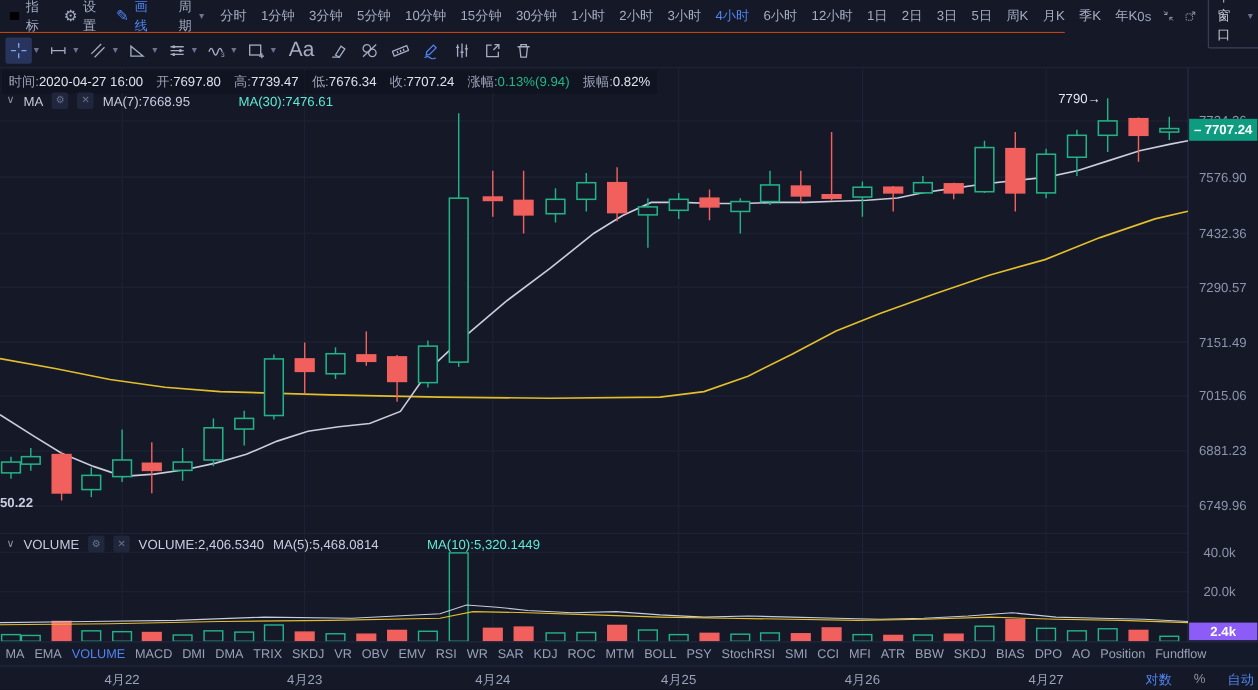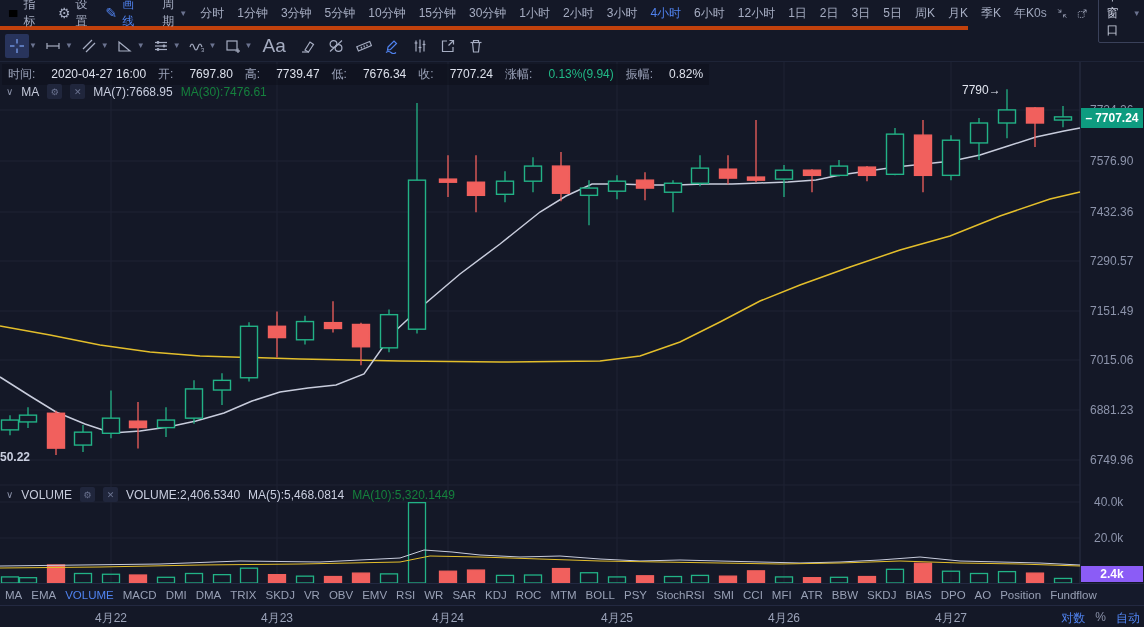--- a/index.html
+++ b/index.html
@@ -1,20 +1,20 @@
 <!DOCTYPE html>
 <html><head>
 <meta charset="utf-8">
 <style>
   html,body{margin:0;padding:0;background:#0b0e18;}
   .app{position:relative;width:1144px;height:627px;background:#141827;overflow:hidden;
        font-family:"Liberation Sans","DejaVu Sans",sans-serif;color:#9AA2B8;font-size:12px;
        -webkit-font-smoothing:antialiased;}
   .row1{position:absolute;top:0;left:0;width:968px;height:30px;display:flex;align-items:center;
-        border-bottom:4px solid #c2410c;box-sizing:border-box;padding:0 8px;}
+        border-bottom:1px solid #c2410c;box-sizing:border-box;padding:0 8px;}
   .r1group{display:flex;align-items:center;gap:18px;}
   .r1item{display:flex;align-items:center;gap:5px;cursor:pointer;color:#A6ADC2;}
   .divider{width:1px;height:16px;background:#2A3147;margin:0 14px;}
   .tflist{display:flex;align-items:center;gap:13px;}
   .tf{cursor:pointer;color:#A6ADC2;white-space:nowrap;}
   .tf.active{color:#5083F0;}
   .r1right{margin-left:auto;display:flex;align-items:center;gap:10px;}
   .winbtn{border:1px solid #3A415A;border-radius:2px;padding:3px 8px;display:flex;align-items:center;
           gap:5px;color:#C6CBDB;cursor:pointer;}
   .caret{font-size:8px;color:#6B7390;}
@@ -26,44 +26,44 @@
   .tool svg{stroke:#A6ADC2;fill:none;stroke-width:1.2;}
   .toolbox.active svg{stroke:#7EA6F8;}
   .tool svg.bluestroke{stroke:#5083F0;}
   .aatool{color:#A6ADC2;font-size:19px;padding:0 6px;}
   .gearGlyph{font-size:14px;color:#A6ADC2;}
   .pencilGlyph{font-size:14px;}
   .blue{color:#5083F0;}
   svg#chart{position:absolute;left:0;top:62px;}
   .overlay{position:absolute;z-index:5;}
   .ohlc{top:64px;left:2px;display:flex;gap:12px;background:rgba(13,17,28,.55);padding:2px 6px;white-space:nowrap;}
-  .ohlc .lbl{color:#9AA2B8;} .ohlc .val{color:#DDE1EC;margin-left:16px;}
+  .ohlc .lbl{color:#9AA2B8;} .ohlc .val{color:#DDE1EC;}
   .green{color:#21B886!important;}
   .legend{display:flex;align-items:center;gap:8px;white-space:nowrap;}
   .legend .chev{color:#8A91A8;font-size:10px;cursor:pointer;}
   .legend .title{color:#C6CBDB;}
   .iconbox{width:15px;height:15px;background:#20263C;border-radius:2px;display:flex;align-items:center;
            justify-content:center;font-size:9px;color:#6B7390;cursor:pointer;}
   .mal{top:84px;left:6px;} .voll{top:487px;left:6px;}
-  .maval{color:#C9CEDF;} .yellow{color:#15803d;}
+  .maval{color:#C9CEDF;} .yellow{color:#5eead4;margin-left:36px;}
   .pricetag{left:1081px;top:108px;width:62px;height:20px;background:#0E9C80;color:#fff;font-weight:bold;
             display:flex;align-items:center;justify-content:center;gap:3px;}
   .voltag{left:1081px;top:566px;width:62px;height:16px;background:#8b5cf6;color:#fff;font-weight:bold;
           display:flex;align-items:center;justify-content:center;}
   .anno{top:83px;left:962px;color:#E3E6F0;display:flex;}
   .partial{top:450px;left:0px;color:#C9CEDF;font-weight:bold;}
   .tabs{position:absolute;top:583px;left:0;width:1144px;height:22px;display:flex;align-items:center;
         gap:9px;padding:0 5px;box-sizing:border-box;border-top:1px solid #232941;background:#151A2B;
         font-size:11.5px;overflow:hidden;z-index:4;}
   .tab{cursor:pointer;color:#98A0B5;white-space:nowrap;}
   .tab.active{color:#5083F0;}
   .taxis{position:absolute;top:605px;left:0;width:1144px;height:22px;border-top:1px solid #232941;
          background:#141827;z-index:4;}
   .ttick{position:absolute;top:4px;transform:translateX(-50%);color:#9AA2B8;}
-  .taxis-right{position:absolute;right:4px;top:4px;display:flex;gap:10px;}
+  .taxis-right{position:absolute;right:4px;top:4px;display:flex;gap:20px;}
   .taxis-right .pct{color:#8A91A8;cursor:pointer;}
   .taxis-right .opt{cursor:pointer;}
 </style>
 </head>
 <body>
 
 <div class="app">
 
   <div class="row1">
     <div class="r1group">

